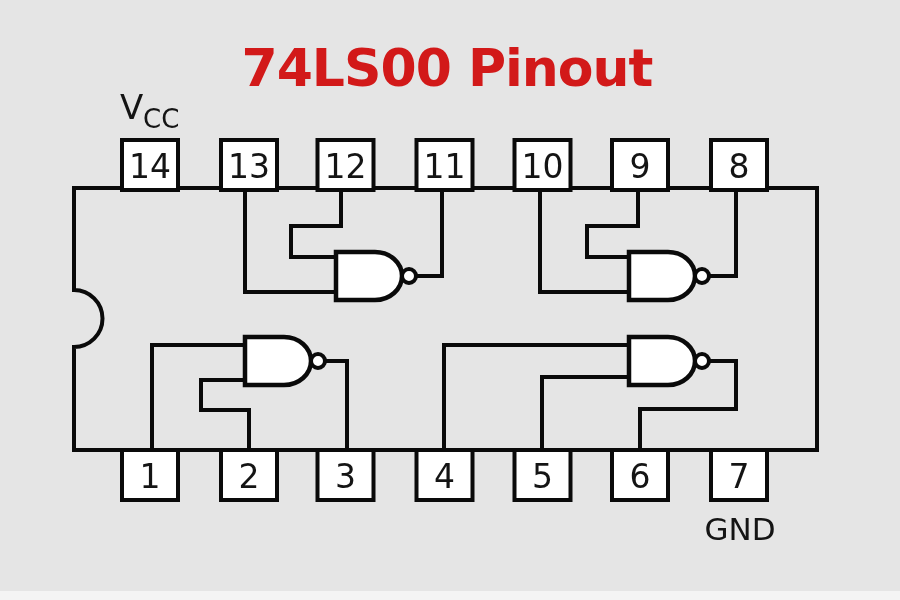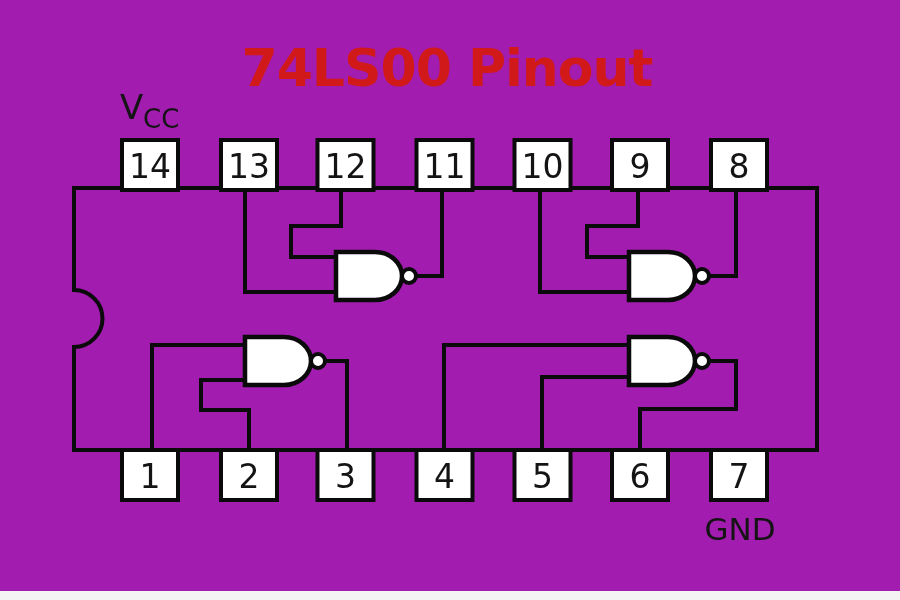--- a/index.html
+++ b/index.html
@@ -1,19 +1,19 @@
 <!DOCTYPE html>
 <html><head>
 <meta charset="utf-8">
 <style>
   html,body{margin:0;padding:0;background:#ffffff;}
   .stage{
     position:relative;
     width:900px;height:600px;
-    background:#a21caf;
+    background:#e5e5e5;
     overflow:hidden;
     font-family:"DejaVu Sans","Liberation Sans",sans-serif;
   }
   svg{display:block;}
   .outline{fill:none;stroke:#0a0a0a;stroke-width:4;}
   .wire{fill:none;stroke:#0a0a0a;stroke-width:4;stroke-linejoin:miter;}
   .gate{fill:#ffffff;stroke:#0a0a0a;stroke-width:4.5;}
   .bubble{fill:#ffffff;stroke:#0a0a0a;stroke-width:4;}
   .pinbox{fill:#ffffff;stroke:#0a0a0a;stroke-width:4;}
   .pinnum{font-size:33px;fill:#141414;text-anchor:middle;}

